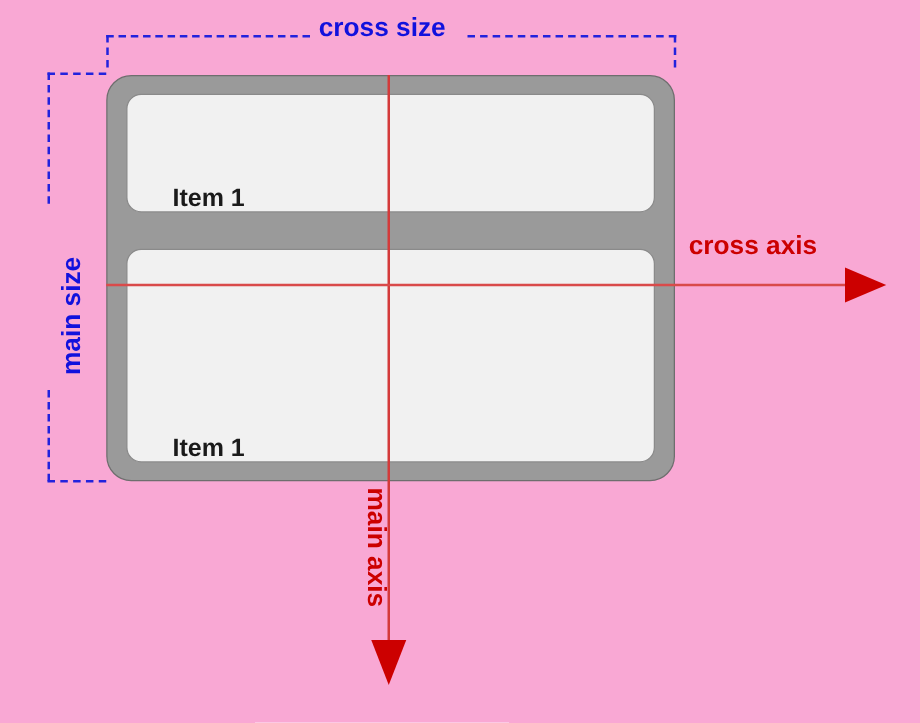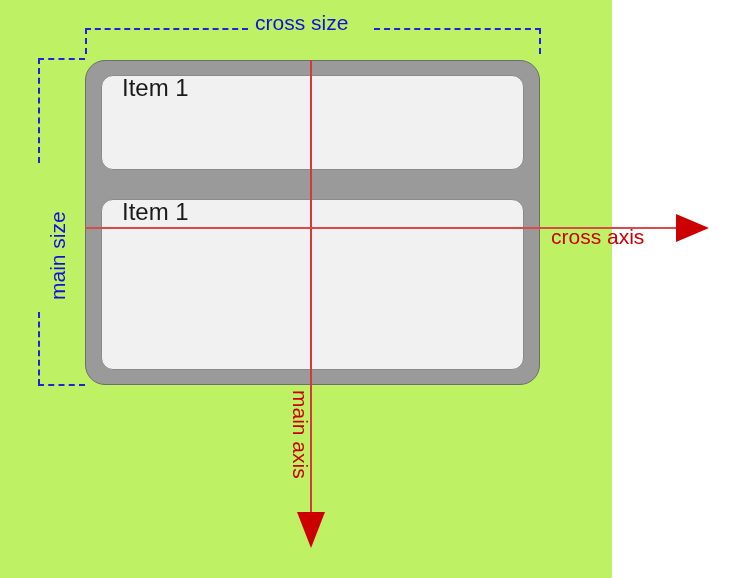--- a/index.html
+++ b/index.html
@@ -8,23 +8,24 @@
     background: #ffffff;
   }
   body {
     width: 736px;
     height: 578px;
     font-family: "Liberation Sans", sans-serif;
     overflow: hidden;
   }
   #stage {
     position: relative;
-    width: 612px;
+    width: 736px;
     height: 578px;
-    background: #bef264;
+    background: #f9a8d4;
+    font-weight: bold;
   }
 
   
   .flex-container {
     position: absolute;
     left: 85px;
     top: 60px;
     width: 455px;
     height: 325px;
     box-sizing: border-box;
@@ -37,24 +38,24 @@
     justify-content: space-between;
     z-index: 3;
   }
 
   .flex-item {
     box-sizing: border-box;
     background: #f1f1f1;
     border: 1px solid #8a8a8a;
     border-radius: 12px;
     display: flex;
-    align-items: flex-start;
-    padding-left: 20px;
+    align-items: flex-end;
+    padding-left: 36px;
     color: #1a1a1a;
-    font-size: 24px;
+    font-size: 20px;
     line-height: 1;
   }
   .flex-item.item-1 { height: 95px; }
   .flex-item.item-2 { height: 171px; }
 
   
   .axis-line-h {
     position: absolute;
     left: 85px;
     top: 227px;
@@ -99,21 +100,20 @@
     position: absolute;
     color: #cc0000;
     font-size: 21px;
     line-height: 1;
     white-space: nowrap;
     z-index: 8;
   }
   .axis-label.cross {
     left: 551px;
     top: 186px;
-    margin-top: 40px;
   }
   .axis-label.main {
     left: 311px;
     top: 390px;
     transform: rotate(90deg);
     transform-origin: left top;
   }
 
   
   .bracket-line {

